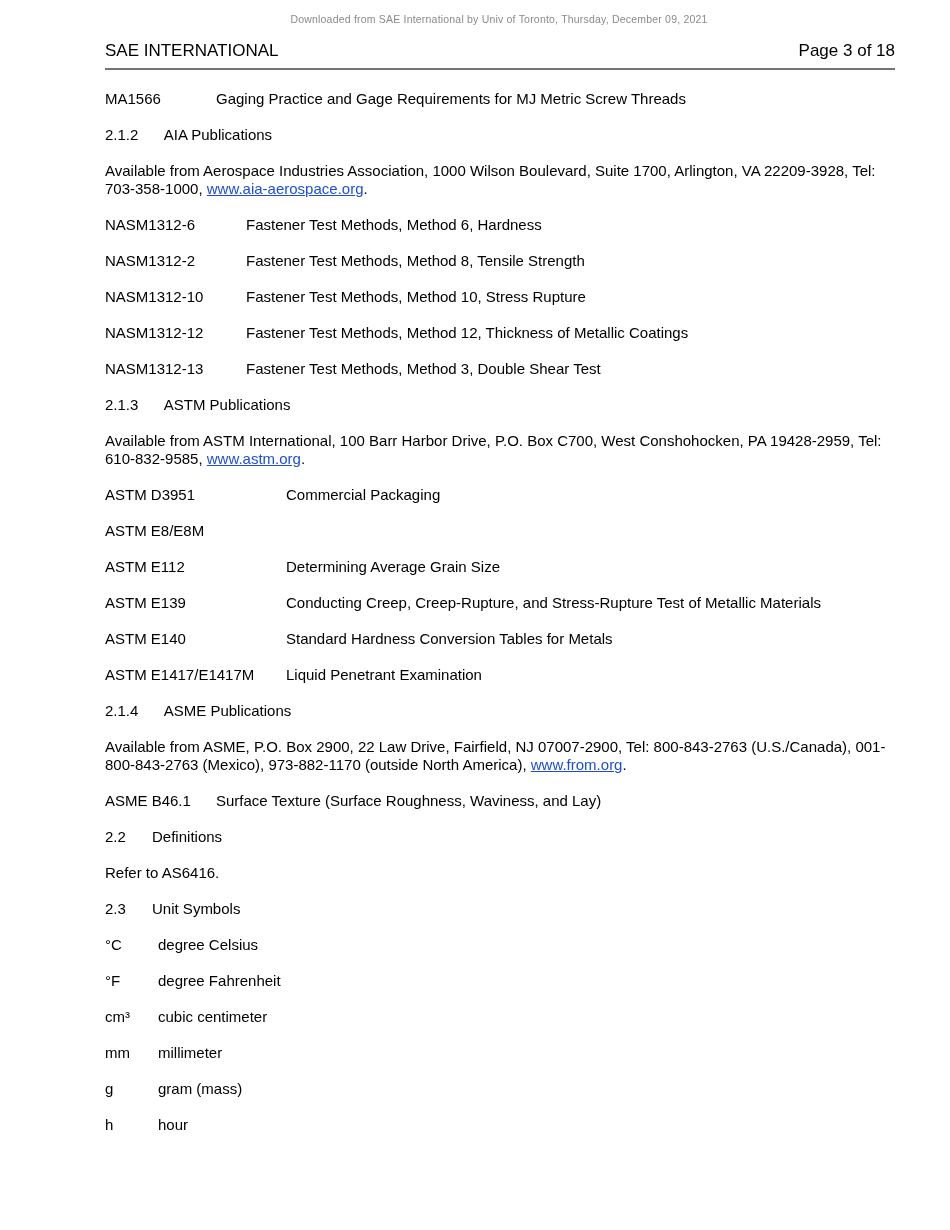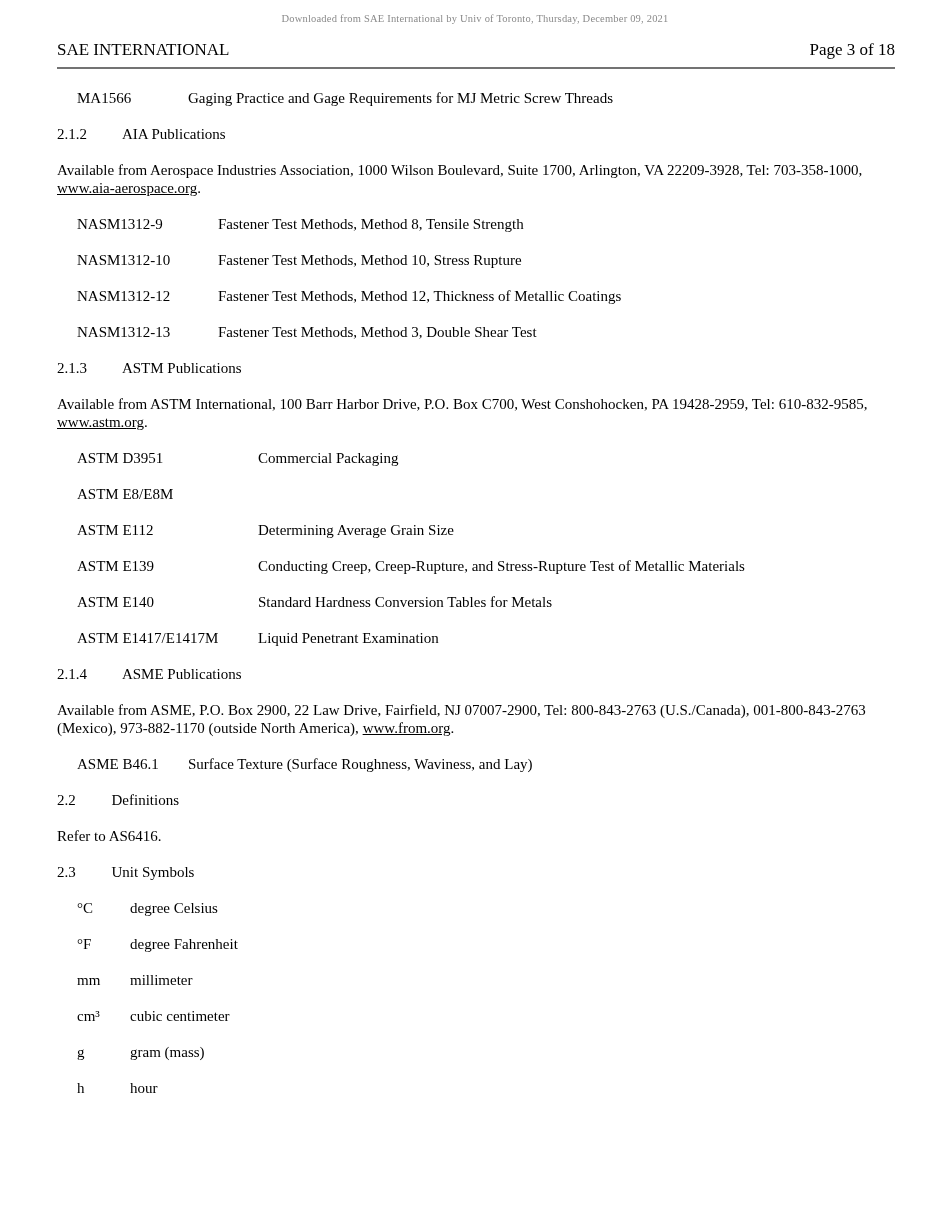--- a/index.html
+++ b/index.html
@@ -1,25 +1,26 @@
 <!DOCTYPE html>
 <html><head>
 <meta charset="utf-8">
 <style>
   html, body { margin: 0; padding: 0; background: #ffffff; }
   .page {
     position: relative;
     width: 950px;
     height: 1230px;
     background: #ffffff;
-    font-family: Liberation Serif, serif;
+    font-family: Liberation Sans, sans-serif;
     font-size: 15px;
     color: #000000;
     box-sizing: border-box;
     overflow: hidden;
+    padding-left: 48px;
   }
   .watermark {
     padding-top: 13px;
     text-align: center;
     font-size: 10.5px;
     color: #8a8a8a;
     letter-spacing: 0.2px;
   }
   .header {
     display: flex;
@@ -30,30 +31,30 @@
     font-size: 17px;
   }
   .header .h-left  { flex: 1; text-align: left;  font-weight: 500; }
   .header .h-center{ flex: 1; text-align: center; }
   .header .h-right { flex: 1; text-align: right; }
   .content {
     margin: 20px 55px 0 57px;
     line-height: 18px;
   }
   .row { margin-bottom: 18px; }
-  .term { display: flex; margin-left: 20px; }
+  .term { display: flex; }
   .term .label { flex: 0 0 auto; }
   .term .desc  { flex: 1 1 auto; }
   .w0 .label { width: 53px;  }
   .w1 .label { width: 111px; }
   .w2 .label { width: 141px; }
   .w3 .label { width: 181px; }
-  .heading .hnum { margin-right: 32px; }
+  .heading .hnum { margin-right: 22px; }
   p.para { margin: 0 0 18px 0; }
-  a.link { color: #000000; text-decoration: underline; cursor: pointer; }
+  a.link { color: #1d4ed8; text-decoration: underline; cursor: pointer; }
 </style>
 </head>
 <body>
 
 <div class="page">
 
   <div class="watermark">Downloaded from SAE International by Univ of Toronto, Thursday, December 09, 2021</div>
 
   <div class="header">
     <span class="h-left">SAE INTERNATIONAL</span>
@@ -68,23 +69,27 @@
     </div>
 
 
     <div class="row heading">
       <span class="hnum">2.1.2</span>
       <span class="htitle">AIA Publications</span>
     </div>
 
     <p class="para"><span>Available from Aerospace Industries Association, 1000 Wilson Boulevard, Suite 1700, Arlington, VA  22209-3928, Tel: 703-358-1000, </span><a class="link">www.aia-aerospace.org</a><span>.</span></p>
 
+    <div class="row term w2">
+      <span class="label">NASM1312-6</span>
+      <span class="desc">Fastener Test Methods, Method 6, Hardness</span>
+    </div>
 
     <div class="row term w2">
-      <span class="label">NASM1312-9</span>
+      <span class="label">NASM1312-2</span>
       <span class="desc">Fastener Test Methods, Method 8, Tensile Strength</span>
     </div>
 
     <div class="row term w2">
       <span class="label">NASM1312-10</span>
       <span class="desc">Fastener Test Methods, Method 10, Stress Rupture</span>
     </div>
 
     <div class="row term w2">
       <span class="label">NASM1312-12</span>
@@ -160,27 +165,27 @@
       <span class="label">°C</span>
       <span class="desc">degree Celsius</span>
     </div>
 
     <div class="row term w0">
       <span class="label">°F</span>
       <span class="desc">degree Fahrenheit</span>
     </div>
 
     <div class="row term w0">
-      <span class="label">mm</span>
-      <span class="desc">millimeter</span>
+      <span class="label">cm³</span>
+      <span class="desc">cubic centimeter</span>
     </div>
 
     <div class="row term w0">
-      <span class="label">cm³</span>
-      <span class="desc">cubic centimeter</span>
+      <span class="label">mm</span>
+      <span class="desc">millimeter</span>
     </div>
 
     <div class="row term w0">
       <span class="label">g</span>
       <span class="desc">gram (mass)</span>
     </div>
 
     <div class="row term w0">
       <span class="label">h</span>
       <span class="desc">hour</span>

